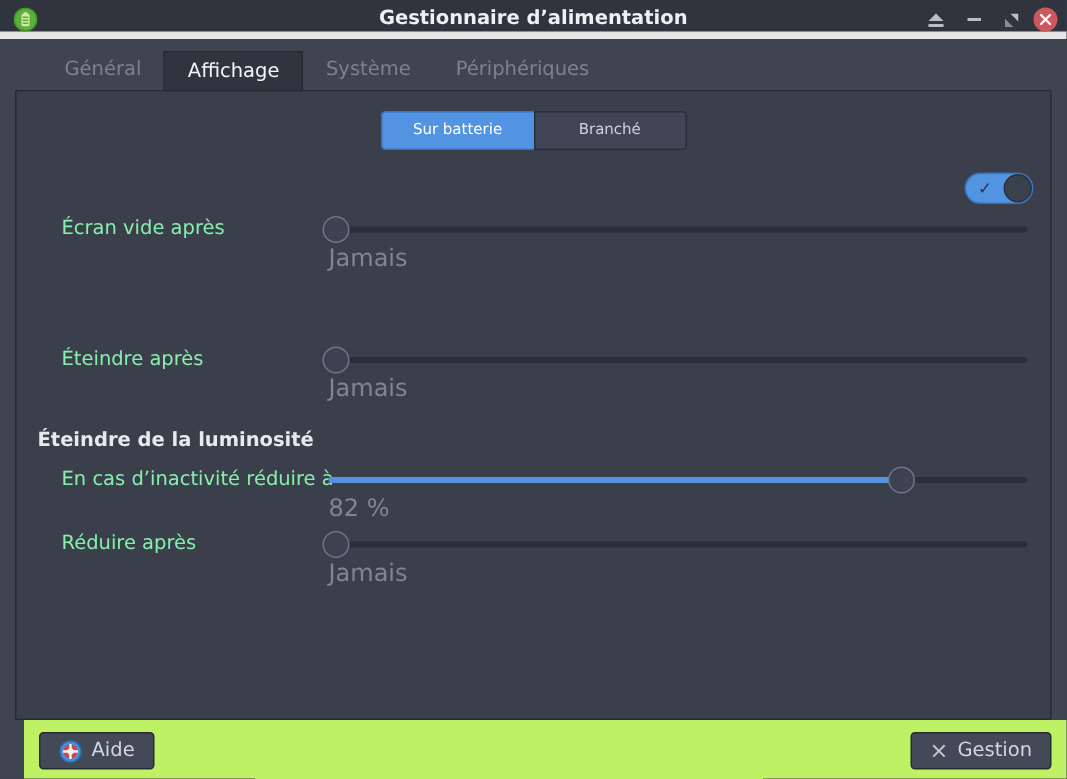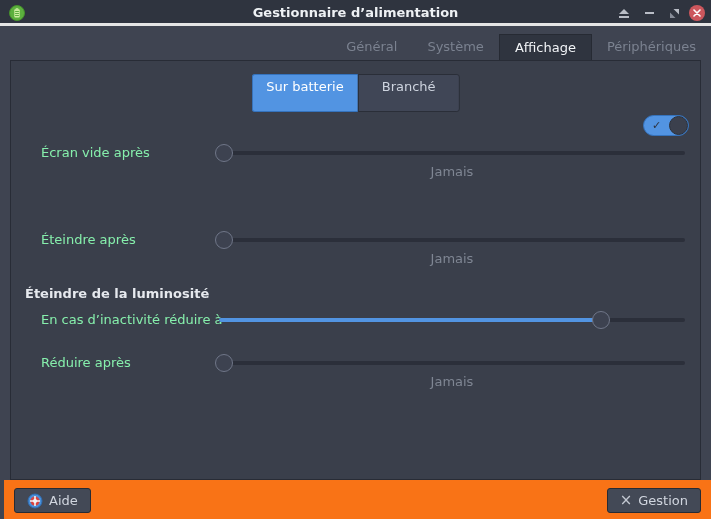--- a/index.html
+++ b/index.html
@@ -12,21 +12,21 @@
   #window {
     position: relative;
     width: 711px; height: 519px;
     background: #3f4451;
   }
 
   
   .titlebar {
     position: absolute; top: 0; left: 0; right: 0; height: 26px;
     background: #2f343f;
-    border-bottom: 3px solid #e5e5e5;
+    border-bottom: 5px solid #e5e5e5;
   }
   .titlebar .app-icon {
     position: absolute; left: 9px; top: 5px; width: 16px; height: 16px;
   }
   .titlebar .title {
     position: absolute; left: 0; right: 0; top: 0; height: 26px;
     line-height: 26px; text-align: center;
     color: #eef1f4; font-size: 13px; font-weight: bold;
   }
   .win-btn { position: absolute; top: 0; width: 22px; height: 26px;
@@ -49,21 +49,21 @@
   .close-circle {
     width: 16px; height: 16px; border-radius: 50%;
     background: #cc575d;
     display: flex; align-items: center; justify-content: center;
   }
 
   
   .tabstrip {
     position: absolute; top: 27px; left: 0; right: 0; height: 33px;
     background: #3f4451;
-    display: flex; align-items: flex-end; padding-left: 13px; justify-content: flex-end;
+    display: flex; align-items: flex-end; padding-left: 28px;
   }
   .tab {
     height: 26px; line-height: 25px; padding: 0 15px;
     font-size: 13px; color: #7b8290; cursor: default;
   }
   .tab.active {
     background: #2f343f; color: #f2f4f7;
     border: 1px solid #262a33; border-bottom: none;
   }
 
@@ -73,22 +73,22 @@
     background: #3a3f4b;
     border: 1px solid #282c36;
   }
 
   
   .segmented {
     position: absolute; top: 13px; left: 50%; transform: translateX(-50%);
     display: flex; height: 26px;
   }
   .seg-btn {
-    min-width: 102px; padding: 0 14px; height: 38px; line-height: 24px;
-    font-size: 13px; text-align: center;
+    min-width: 102px; padding: 0 14px; height: 26px; line-height: 24px;
+    font-size: 10px; text-align: center;
     border: 1px solid #2a2e38; background: #404656; color: #cdd3de;
     cursor: default;
   }
   .seg-btn:first-child { border-radius: 3px 0 0 3px; border-right: none; }
   .seg-btn:last-child  { border-radius: 0 3px 3px 0; }
   .seg-btn.active { background: #5294e2; border-color: #3573bd; color: #ffffff; }
 
   .section-title {
     position: absolute; left: 14px;
     font-size: 13px; font-weight: bold; color: #e6e9ee;
@@ -138,27 +138,27 @@
     background: #5294e2; border-radius: 2px;
   }
   .handle {
     position: absolute; top: 0;
     width: 18px; height: 18px; border-radius: 50%;
     background: #3d4250; border: 1px solid #6f7688;
     transform: translateX(-50%);
   }
   .row-value {
     position: absolute; left: 208px; right: 15px; top: 19px;
-    text-align: center; font-size: 13px; color: #7f8693; line-height: 17px;
+    font-size: 16px; color: #7f8693; line-height: 17px;
   }
 
   
   .footer {
-    position: absolute; left: 4px; right: 0; bottom: 0; height: 39px;
-    background: #f97316;
+    position: absolute; left: 16px; right: 0; bottom: 0; height: 39px;
+    background: #bef264;
   }
   .footer-btn {
     position: absolute; top: 8px; height: 25px;
     display: inline-flex; align-items: center; gap: 6px;
     padding: 0 12px;
     background: #434956; border: 1px solid #272b34; border-radius: 3px;
     font-size: 13px; color: #d1d6df; cursor: default;
   }
   .help-btn { left: 10px; }
   .close-btn { right: 10px; }
@@ -201,22 +201,22 @@
       <span class="close-circle">
         <svg width="8" height="8" viewBox="0 0 8 8">
           <path d="M1,1 L7,7 M7,1 L1,7" stroke="#ffffff" stroke-width="1.6" stroke-linecap="round"></path>
         </svg>
       </span>
     </div>
   </div>
 
   <div class="tabstrip">
     <div class="tab">Général</div>
+    <div class="tab active">Affichage</div>
     <div class="tab">Système</div>
-    <div class="tab active">Affichage</div>
     <div class="tab">Périphériques</div>
   </div>
 
   <div class="panel">
 
     <div class="segmented">
       <div class="seg-btn active">Sur batterie</div>
       <div class="seg-btn">Branché</div>
     </div>
 
@@ -251,20 +251,21 @@
     <div class="section-title" id="section-title-1">Éteindre de la luminosité</div>
 
     <div class="row" id="row-3">
       <div class="row-label">En cas d’inactivité réduire à</div>
       <div class="slider">
         <div class="track">
           <div class="fill" style="width: 82%;"></div>
         </div>
         <div class="handle" style="left: 82%;"></div>
       </div>
+      <div class="row-value">82 %</div>
     </div>
 
     <div class="row" id="row-4">
       <div class="row-label">Réduire après</div>
       <div class="slider">
         <div class="track">
           <div class="fill" style="width: 1%;"></div>
         </div>
         <div class="handle" style="left: 1%;"></div>
       </div>

